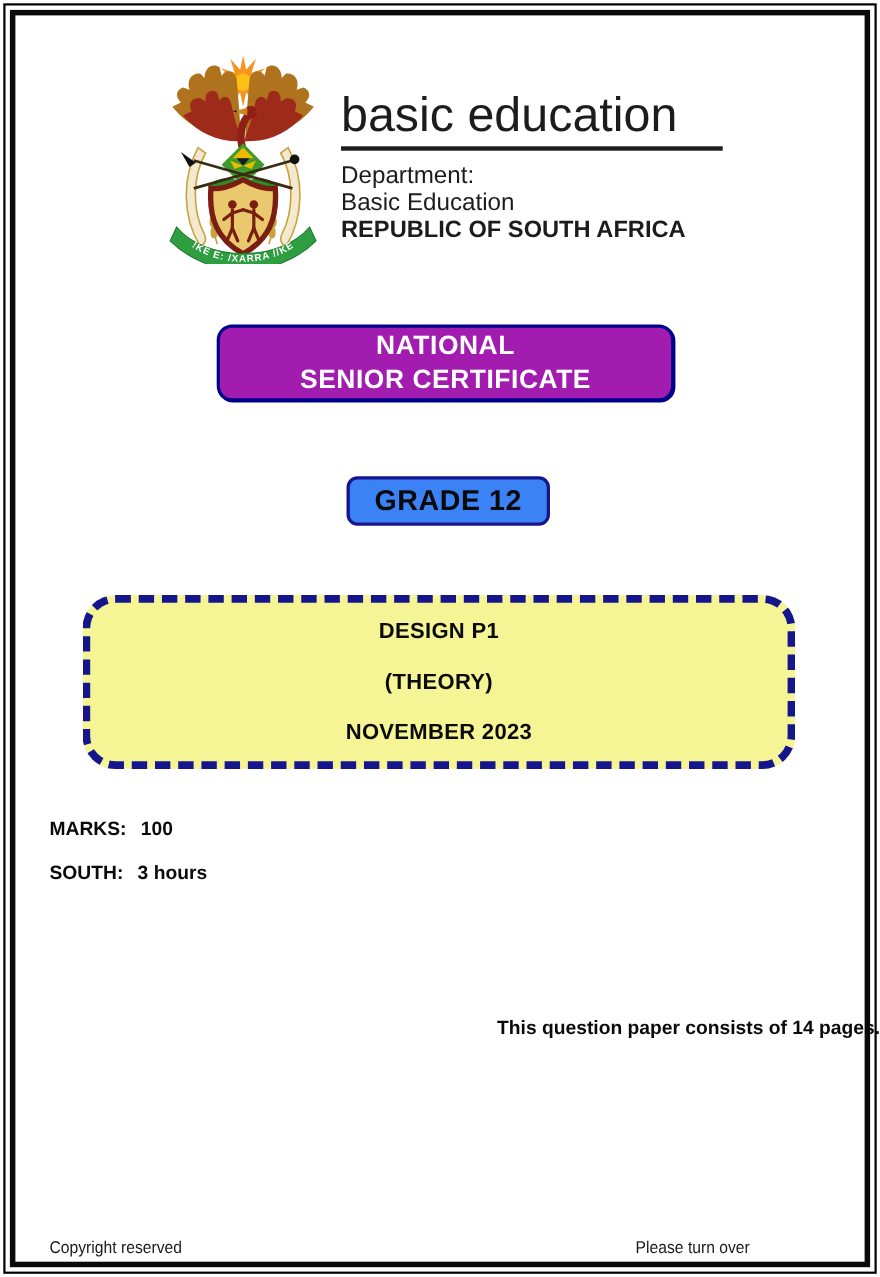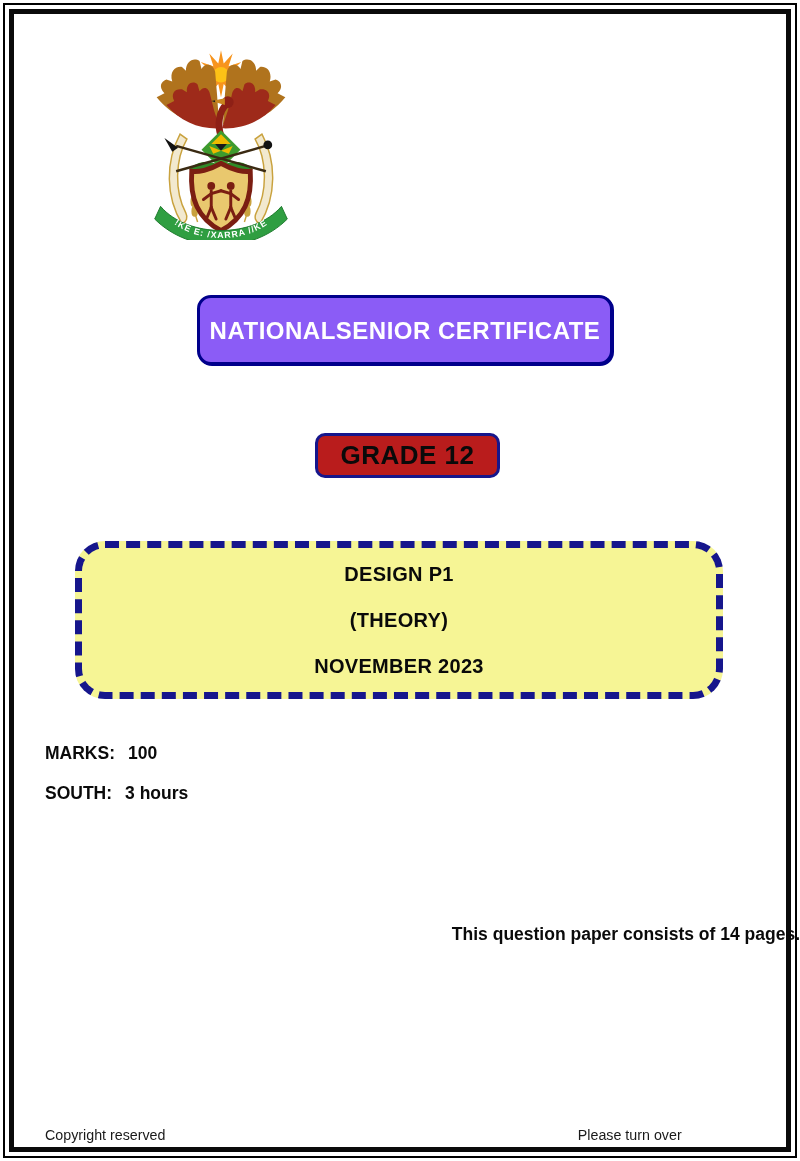--- a/index.html
+++ b/index.html
@@ -22,30 +22,30 @@
     letter-spacing:0px;
   }
   .brand-rule{width:347px;height:4px;background:#1c1c1c;margin-top:5px;}
   .dept{font-size:22px;line-height:25px;margin-top:9px;color:#1c1c1c;}
   .dept2{font-size:22px;line-height:25px;color:#1c1c1c;}
   .republic{font-size:21.5px;line-height:25px;font-weight:bold;color:#1c1c1c;}
 
   
   .nsc-box{
     position:absolute;left:197px;top:295px;width:410px;height:64px;
-    background:#8b5cf6;border:3px solid #00008B;border-radius:14px;
-    display:flex;flex-direction:row;justify-content:center;align-items:center;
+    background:#a21caf;border:3px solid #00008B;border-radius:14px;
+    display:flex;flex-direction:column;justify-content:center;align-items:center;
     box-shadow:1px 1px 0 #00008B;
   }
   .nsc-line{color:#fff;font-weight:bold;font-size:24px;line-height:31px;text-align:center;letter-spacing:.5px;}
 
   
   .grade-box{
     position:absolute;left:315px;top:433px;width:179px;height:39px;
-    background:#b91c1c;border:3px solid #16168c;border-radius:10px;
+    background:#3b82f6;border:3px solid #16168c;border-radius:10px;
     display:flex;align-items:center;justify-content:center;
   }
   .grade-label{font-size:26px;font-weight:bold;color:#0a0a0a;letter-spacing:.5px;}
 
   
   .subject-box{
     position:absolute;left:75px;top:541px;width:634px;height:144px;
     background:#f6f595;border:7px dashed #16168c;border-radius:30px;
     display:flex;flex-direction:column;justify-content:center;align-items:center;
     gap:23px;
@@ -143,20 +143,27 @@
       <line x1="90" y1="167" x2="95" y2="179"></line>
     </g>
 
     <path d="M18,166 C46,199 114,199 142,166 L148,179 C112,215 48,215 12,179 Z" fill="#2f9e41" stroke="#1f7a2e" stroke-width="1"></path>
     <path id="motto-arc" d="M22,176 C52,206 108,206 138,176" fill="none"></path>
     <text font-size="9" font-weight="bold" fill="#ffffff" letter-spacing="1">
       <textPath href="#motto-arc" startOffset="50%" text-anchor="middle">!KE E: /XARRA //KE</textPath>
     </text>
   </svg>
 
+  <div class="brandblock">
+    <div class="brand">basic education</div>
+    <div class="brand-rule"></div>
+    <div class="dept">Department:</div>
+    <div class="dept2">Basic Education</div>
+    <div class="republic">REPUBLIC OF SOUTH AFRICA</div>
+  </div>
 
   <div class="nsc-box">
     <div class="nsc-line">NATIONAL</div>
     <div class="nsc-line">SENIOR CERTIFICATE</div>
   </div>
 
   <div class="grade-box">
     <span class="grade-label">GRADE 12</span>
   </div>
 

